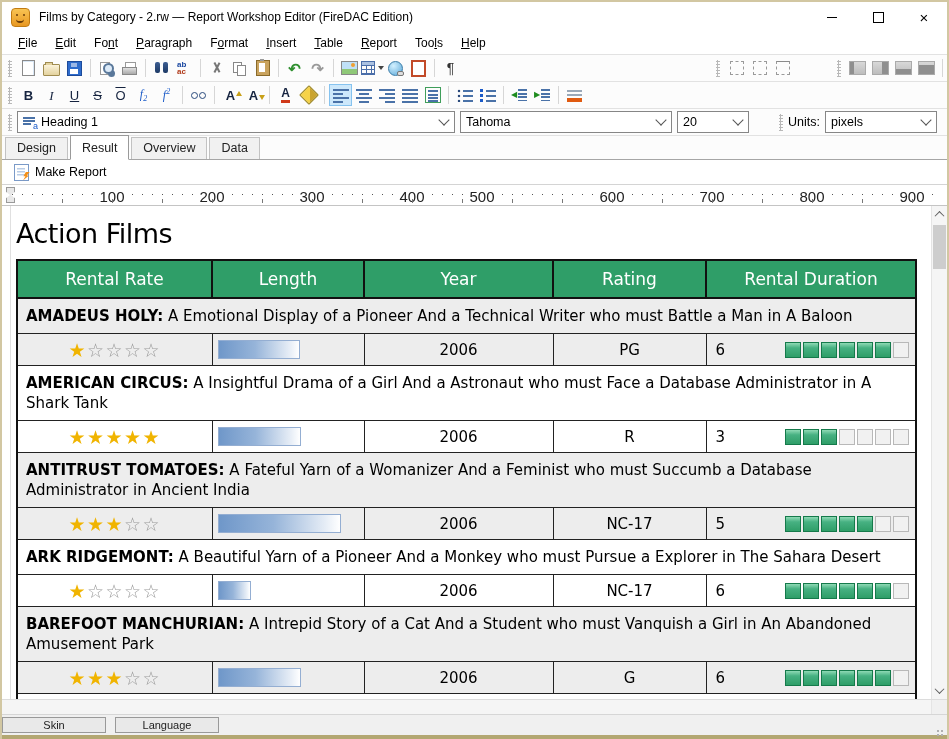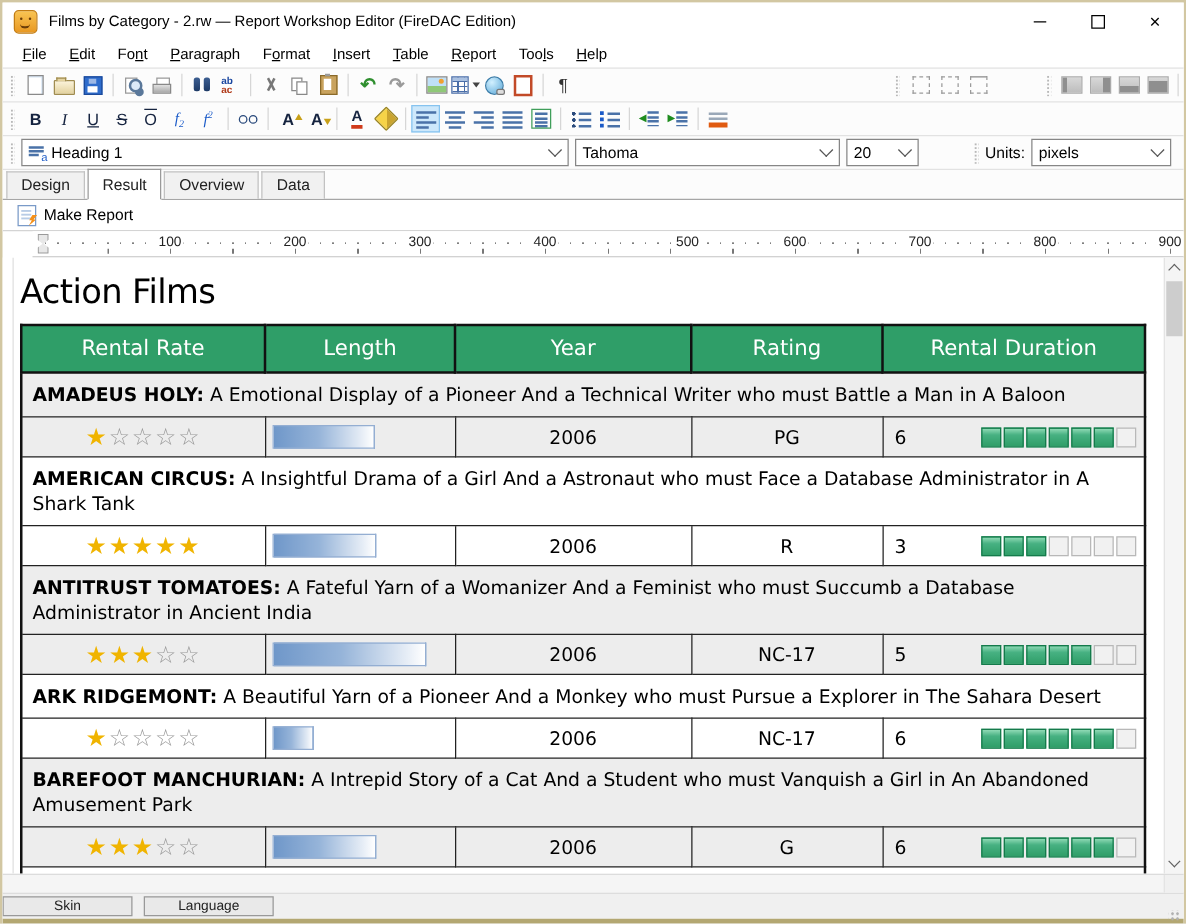--- a/index.html
+++ b/index.html
@@ -133,21 +133,21 @@
   
   .makebar{height:24px;flex:0 0 24px;display:flex;align-items:center;background:#fff;border-bottom:1px solid #d4d4d4;padding-left:5px;}
   .mkbtn{display:flex;align-items:center;gap:6px;padding:2px 7px;font-size:12.5px;color:#000;}
   .mkicon{width:13px;height:15px;background:#fff;border:1px solid #7a9ac8;position:relative;
     background-image:linear-gradient(#b8cce6,#b8cce6),linear-gradient(#b8cce6,#b8cce6),linear-gradient(#b8cce6,#b8cce6);
     background-repeat:no-repeat;background-size:8px 1.5px,8px 1.5px,8px 1.5px;background-position:2px 3px,2px 6px,2px 9px;}
   .mkicon::after{content:"";position:absolute;right:-2px;bottom:-1px;width:7px;height:9px;background:#f59018;
     clip-path:polygon(45% 0,100% 0,55% 45%,85% 45%,0 100%,35% 52%,5% 52%);}
   
   .ruler{height:20px;flex:0 0 20px;background:#fff;position:relative;border-bottom:1px solid #c4c4c4;
-    font-size:11px;color:#222;overflow:hidden;margin-left:24px;}
+    font-size:15px;color:#222;overflow:hidden;}
   .ruler::before{content:"";position:absolute;left:10px;right:8px;top:9px;height:1px;
     background-image:repeating-linear-gradient(to right,#555 0 1px,transparent 1px 10px);}
   .ruler::after{content:"";position:absolute;left:60px;right:8px;bottom:2px;height:4px;
     background-image:repeating-linear-gradient(to right,#777 0 1px,transparent 1px 50px);}
   .rlab{position:absolute;top:3px;transform:translateX(-50%);background:#fff;padding:0 2px;}
   .rmarker{position:absolute;left:4px;top:2px;width:7px;height:14px;border:1px solid #9a9a9a;background:#e8e8e8;
     clip-path:polygon(0 0,100% 0,100% 30%,55% 50%,100% 70%,100% 100%,0 100%,0 70%,45% 50%,0 30%);}
   
   .content{flex:1 1 auto;background:#fff;position:relative;overflow:hidden;padding-left:14px;}
   .content::before{content:"";position:absolute;left:8px;top:0;bottom:0;width:1px;background:#e0e0e0;}
@@ -399,21 +399,21 @@
       <span class="picon"></span>
       <span>Heading 1</span>
       <span class="chev"></span>
     </span>
     <span style="width:5px"></span>
     <span class="combo" style="width:212px">
       <span>Tahoma</span>
       <span class="chev"></span>
     </span>
     <span style="width:5px"></span>
-    <span class="combo" style="width:58px">
+    <span class="combo" style="width:72px">
       <span>20</span>
       <span class="chev"></span>
     </span>
     <span class="spacer"></span>
     <span class="grip"></span>
     <span class="unitslabel">Units:</span>
     <span class="combo" style="width:112px;margin-right:10px">
       <span>pixels</span>
       <span class="chev"></span>
     </span>
@@ -432,21 +432,21 @@
       <span>Make Report</span>
     </span>
   </div>
 
   <div class="ruler">
     <span class="rmarker"></span>
     <span class="rlab" style="left:110px">100</span>
     <span class="rlab" style="left:210px">200</span>
     <span class="rlab" style="left:310px">300</span>
     <span class="rlab" style="left:410px">400</span>
-    <span class="rlab" style="left:524px">500</span>
+    <span class="rlab" style="left:480px">500</span>
     <span class="rlab" style="left:610px">600</span>
     <span class="rlab" style="left:710px">700</span>
     <span class="rlab" style="left:810px">800</span>
     <span class="rlab" style="left:910px">900</span>
   </div>
 
   <div class="content">
     <div class="docheading">Action Films</div>
 
     <table class="films">

